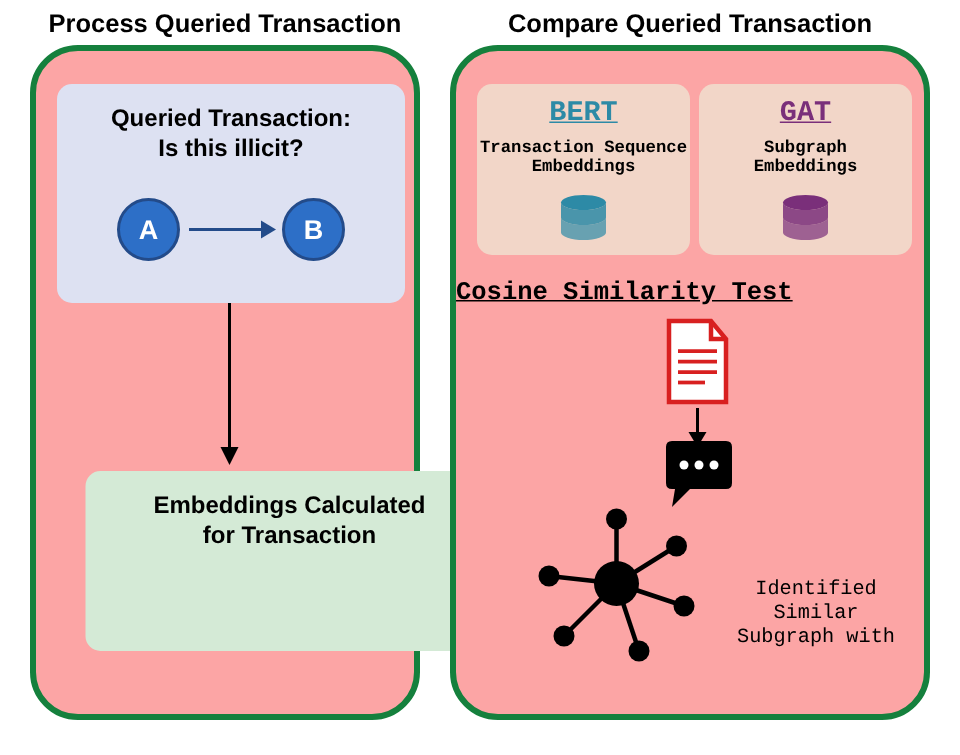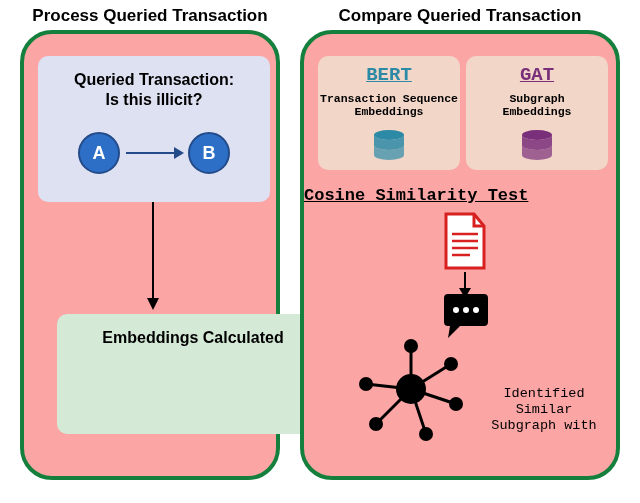--- a/index.html
+++ b/index.html
@@ -148,20 +148,21 @@
       <div class="arrow-ab"></div>
       <div class="node node-b">B</div>
     </div>
   </div>
 
   <div class="vline"></div>
 
   <div class="box emb-box">
     <div class="emb-text">
       <div>Embeddings Calculated</div>
+      <div>for Transaction</div>
     </div>
 
   </div>
 </div>
 
 <div class="panel panel-right">
   <div class="box bert-box">
     <div class="model-name bert-color">BERT</div>
     <div class="model-sub">
       <div>Transaction Sequence</div>

